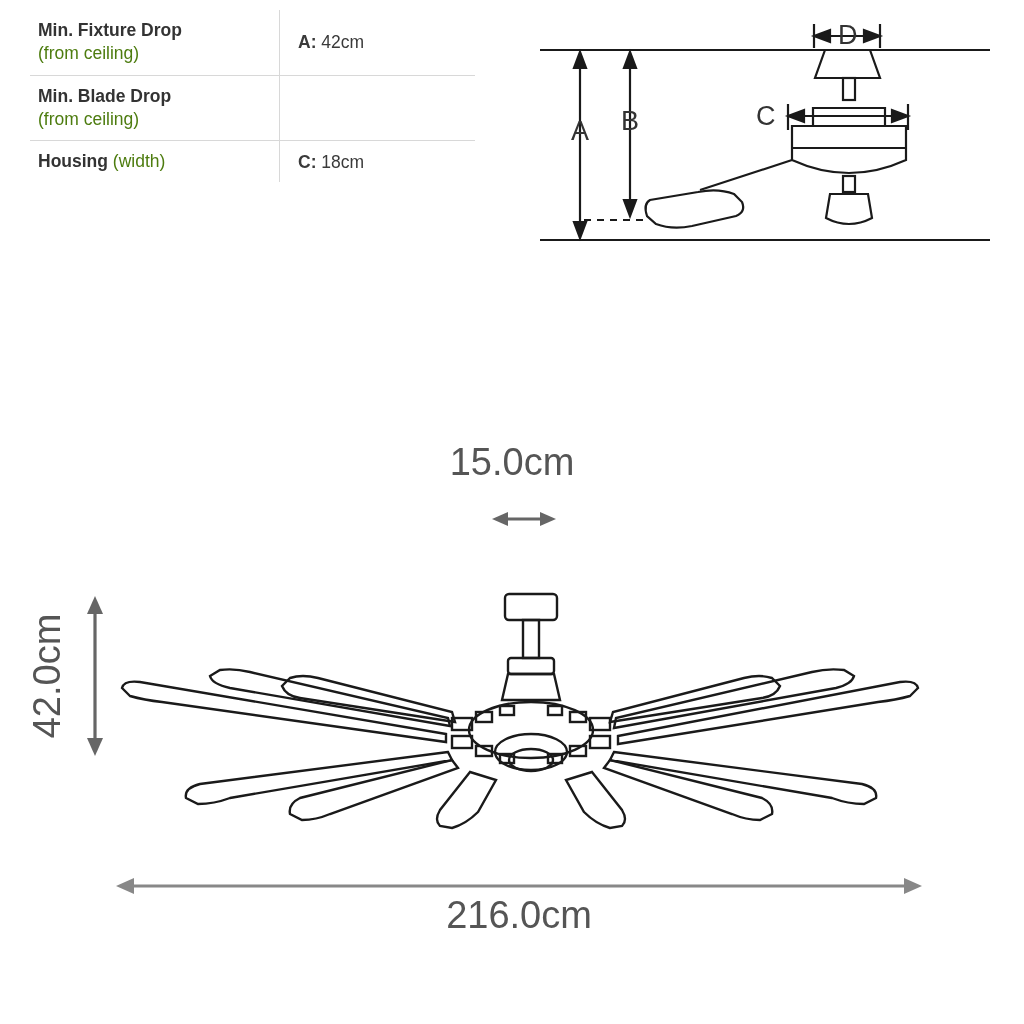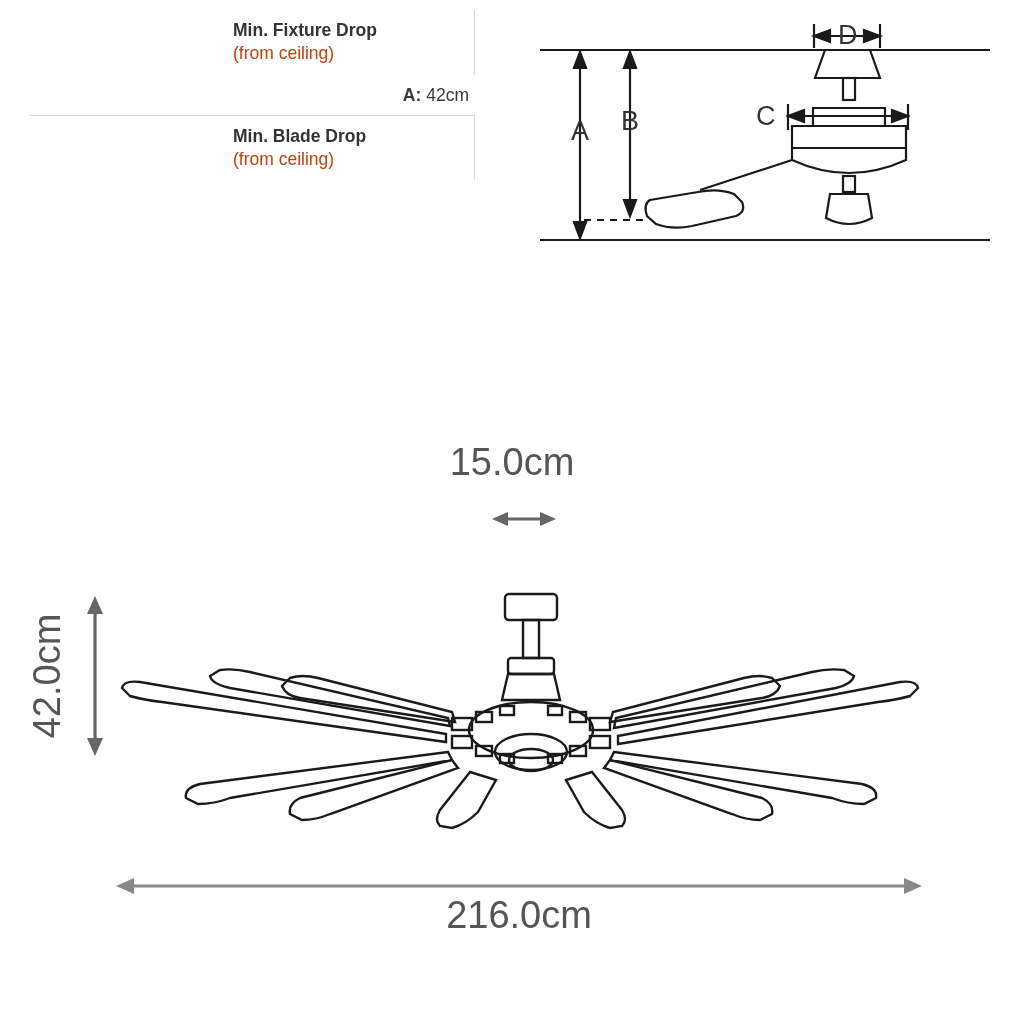--- a/index.html
+++ b/index.html
@@ -18,36 +18,35 @@
 
   
   #spec-table {
     position: absolute;
     left: 30px;
     top: 10px;
     width: 445px;
   }
   .spec-row {
     display: flex;
-    align-items: flex-end;
+    align-items: center;
     border-bottom: 1px solid #d8d8d8;
-    flex-direction: column;
   }
   .spec-row:last-child { border-bottom: none; }
   .spec-label {
     width: 250px;
     padding: 9px 6px 9px 8px;
     font-size: 17.5px;
     line-height: 1.33;
     color: #333;
     border-right: 1px solid #d8d8d8;
     box-sizing: border-box;
   }
   .spec-label .bold { font-weight: bold; }
-  .spec-label .sub { font-weight: normal; color: #c2410c; }
+  .spec-label .sub { font-weight: normal; color: #4d7c0f; }
   .spec-value {
     flex: 1;
     padding: 9px 6px 8px 18px;
     font-size: 17.5px;
     line-height: 1.33;
     box-sizing: border-box;
   }
   .spec-value .key { font-weight: bold; }
 
   
@@ -95,20 +94,29 @@
     </div>
   </div>
 
   <div class="spec-row">
     <div class="spec-label">
       <span class="bold">Min. Blade Drop</span><br>
       <span class="sub"> (from ceiling)</span>
     </div>
   </div>
 
+  <div class="spec-row">
+    <div class="spec-label">
+      <span class="bold">Housing</span><span class="sub"> (width)</span>
+    </div>
+    <div class="spec-value">
+      <span class="key">C:</span>
+      <span>18cm</span>
+    </div>
+  </div>
 
 
 </div>
 
 <svg id="side-diagram" viewBox="0 0 480 260">
   <g fill="none" stroke="#1a1a1a" stroke-width="2.2">
 
     <line x1="20" y1="42" x2="470" y2="42"></line>
 
     <line x1="20" y1="232" x2="470" y2="232"></line>

